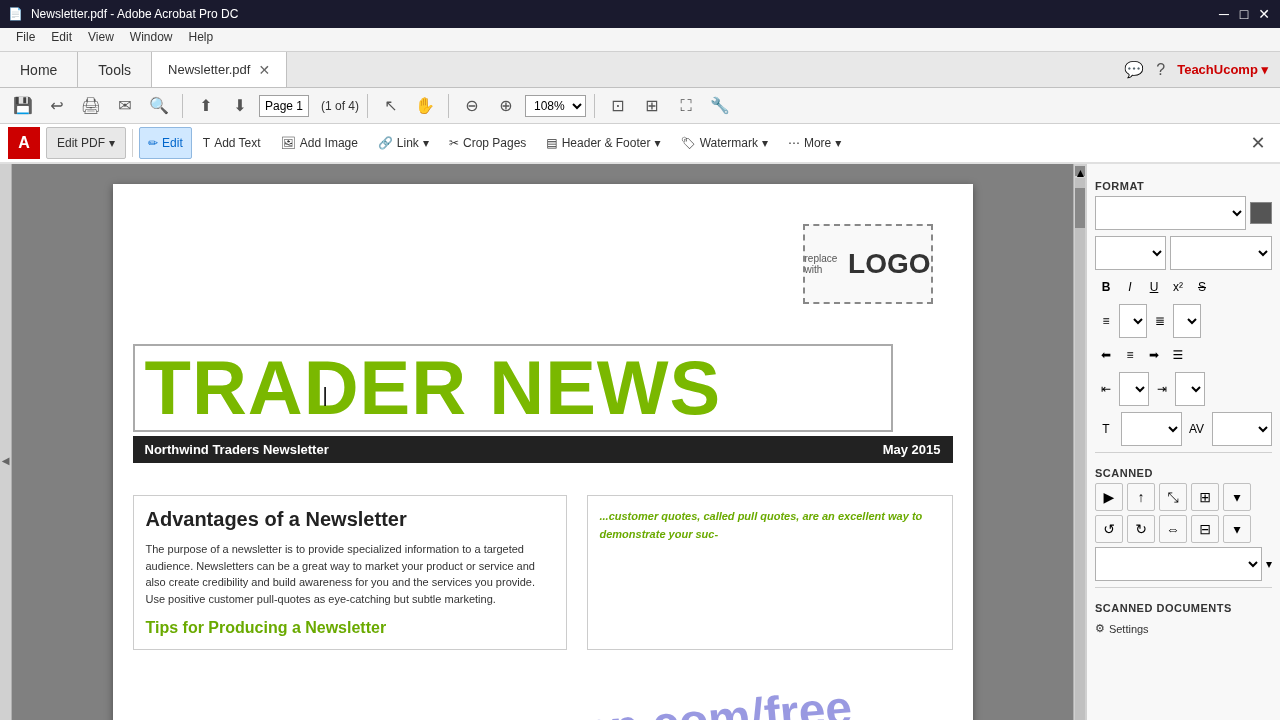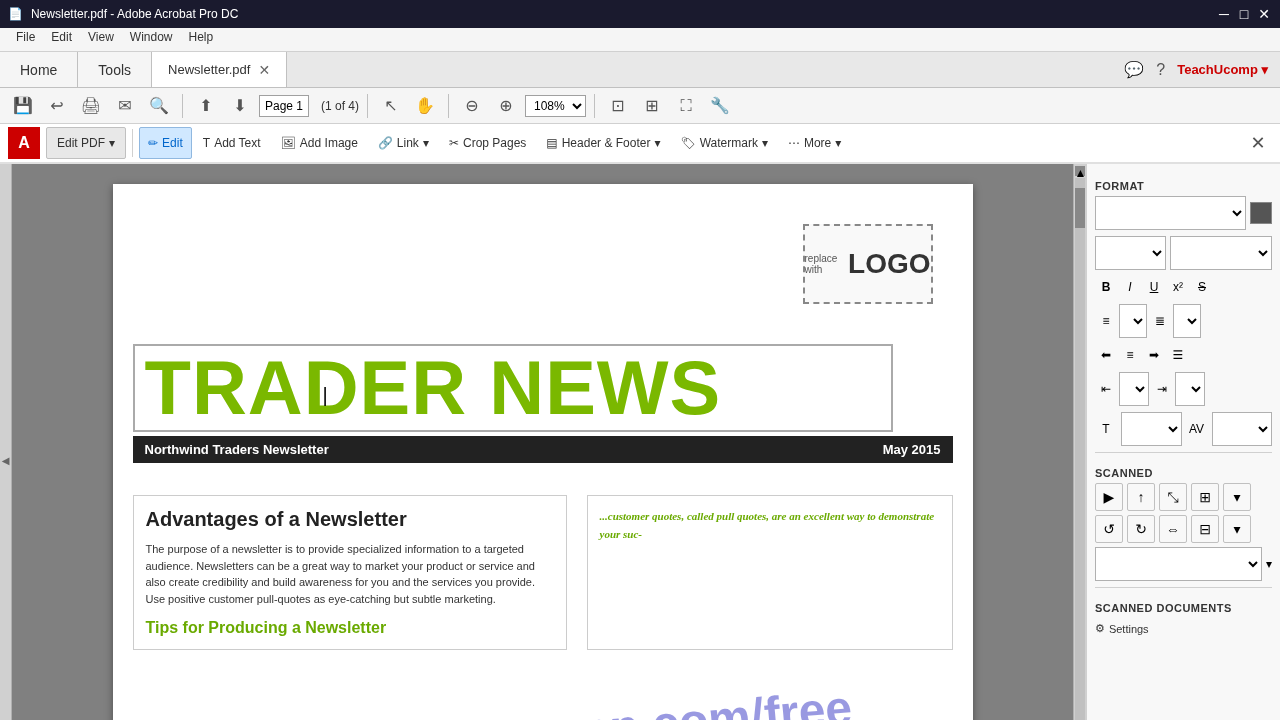--- a/index.html
+++ b/index.html
@@ -375,21 +375,20 @@
     .tips-title {
       font-size: 16px;
       font-weight: bold;
       color: #6aaa00;
       margin-top: 12px;
     }
     .side-article {
       flex: 1;
       border: 1px solid #ccc;
       padding: 12px;
-      font-family: Liberation Serif, serif;
     }
     .side-body {
       font-size: 11px;
       color: #6aaa00;
       font-style: italic;
       font-weight: bold;
       line-height: 1.6;
     }
 
     

